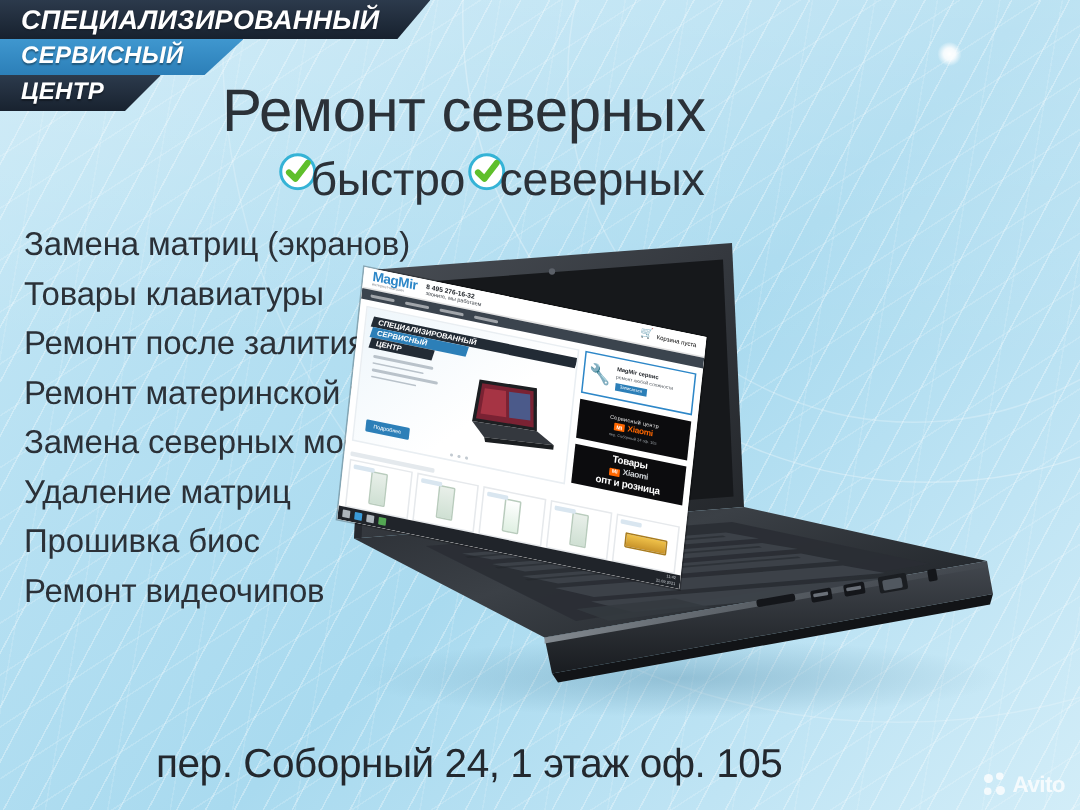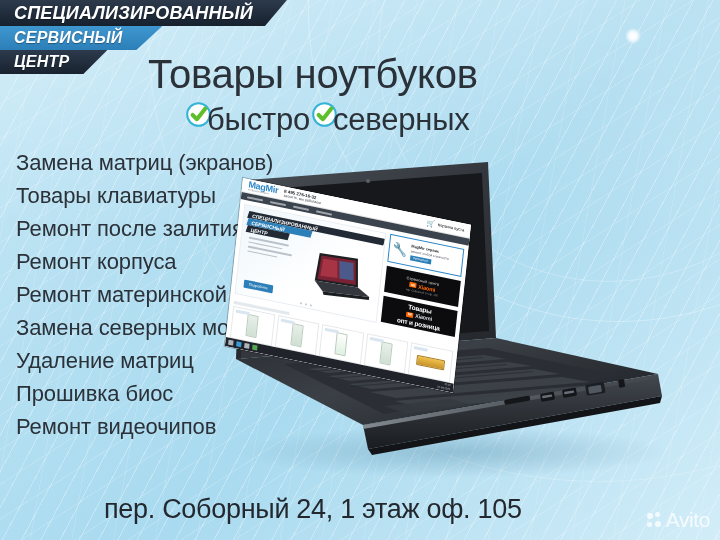--- a/index.html
+++ b/index.html
@@ -173,22 +173,22 @@
     position: absolute;
     display: block;
     border-radius: 50%;
     background: #ffffff;
   }
   .avito-dots i:nth-child(1) { width: 6px; height: 6px; left: 0; top: 1px; }
   .avito-dots i:nth-child(2) { width: 5px; height: 5px; left: 8px; top: 0px; }
   .avito-dots i:nth-child(3) { width: 5px; height: 5px; left: 0px; top: 10px; }
   .avito-dots i:nth-child(4) { width: 6px; height: 6px; left: 8px; top: 9px; }
   .avito-word {
-    font-size: 21px;
-    font-weight: normal;
+    font-size: 15px;
+    font-weight: bold;
     color: #ffffff;
     letter-spacing: -0.4px;
   }
 
   
   #laptop {
     position: absolute;
     left: 188px;
     top: 160px;
     width: 500px;
@@ -385,21 +385,21 @@
   <div class="ribbon ribbon-1">
     <span>СПЕЦИАЛИЗИРОВАННЫЙ</span>
   </div>
   <div class="ribbon ribbon-2">
     <span>СЕРВИСНЫЙ</span>
   </div>
   <div class="ribbon ribbon-3">
     <span>ЦЕНТР</span>
   </div>
 
-  <div class="headline">Товары ноутбуков</div>
+  <div class="headline">Ремонт северных</div>
 
   <div class="promise-row">
     <span class="check-badge">
       <svg viewBox="0 0 32 32" aria-hidden="true">
         <circle cx="16" cy="16" r="14.5" fill="#ffffff" stroke="#35b3d6" stroke-width="2.6"></circle>
         <path d="M8.5 16.6 L14 22 L24.5 8.5" fill="none" stroke="#5fbf2b" stroke-width="5.2" stroke-linecap="round" stroke-linejoin="round"></path>
       </svg>
     </span>
     <span class="promise-word">быстро</span>
     <span class="check-badge second">
@@ -408,21 +408,20 @@
         <path d="M8.5 16.6 L14 22 L24.5 8.5" fill="none" stroke="#5fbf2b" stroke-width="5.2" stroke-linecap="round" stroke-linejoin="round"></path>
       </svg>
     </span>
     <span class="promise-word">северных</span>
   </div>
 
   <div class="services">
     <div class="service-item">Замена матриц (экранов)</div>
     <div class="service-item">Товары клавиатуры</div>
     <div class="service-item">Ремонт после залития</div>
-    <div class="service-item">Ремонт корпуса</div>
     <div class="service-item">Ремонт материнской платы</div>
     <div class="service-item">Замена северных мостов</div>
     <div class="service-item">Удаление матриц</div>
     <div class="service-item">Прошивка биос</div>
     <div class="service-item">Ремонт видеочипов</div>
   </div>
 
   <div id="laptop">
     <svg viewBox="0 0 500 330" aria-hidden="true">
       <defs>

